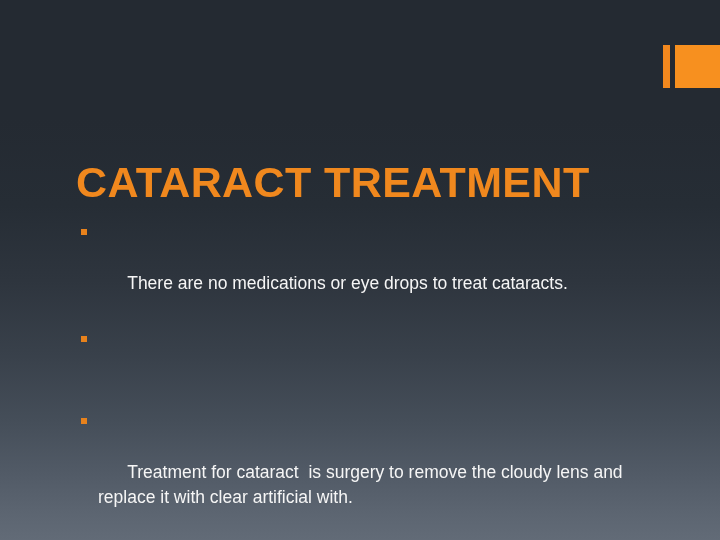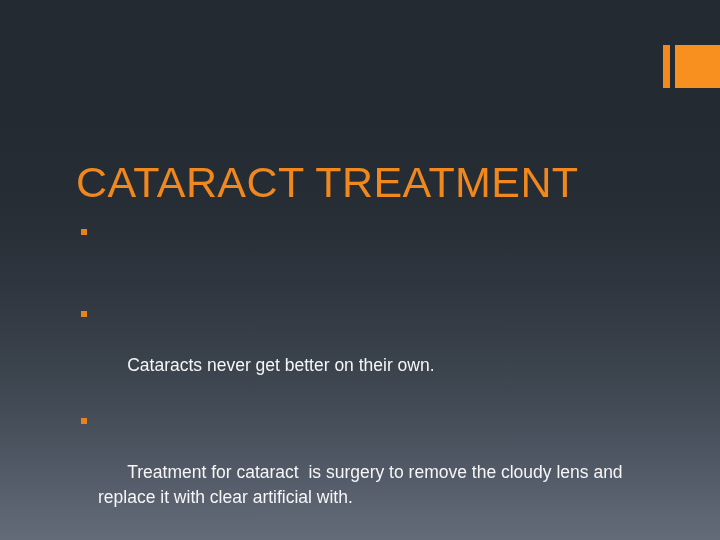--- a/index.html
+++ b/index.html
@@ -53,21 +53,21 @@
 
   
   #title {
     position: absolute;
     left: 76px;
     top: 157px;
     color: #f0881e;
     font-size: 43px;
     line-height: 50px;
     letter-spacing: 0.4px;
-    font-weight: normal;
+    font-weight: bold;
     margin: 0;
     white-space: nowrap;
   }
 
   
   #body {
     position: absolute;
     left: 78px;
     top: 220px;
     width: 570px;
@@ -99,24 +99,24 @@
   <div id="deco">
     <span class="bar-thin"></span>
     <span class="bar-wide"></span>
   </div>
 
   <h1 id="title">CATARACT TREATMENT</h1>
 
   <div id="body">
     <div class="bullet-row">
       <span class="marker"></span>
+      <span class="bullet-text">There are no medications or eye drops to treat cataracts.</span>
     </div>
     <div class="bullet-row">
       <span class="marker"></span>
-      <span class="bullet-text">Cataracts never get better on their own.</span>
     </div>
     <div class="bullet-row">
       <span class="marker"></span>
       <span class="bullet-text">Treatment for cataract  is surgery to remove the cloudy lens and replace it with clear artificial with.</span>
     </div>
 
   </div>
 
 </div>
 

